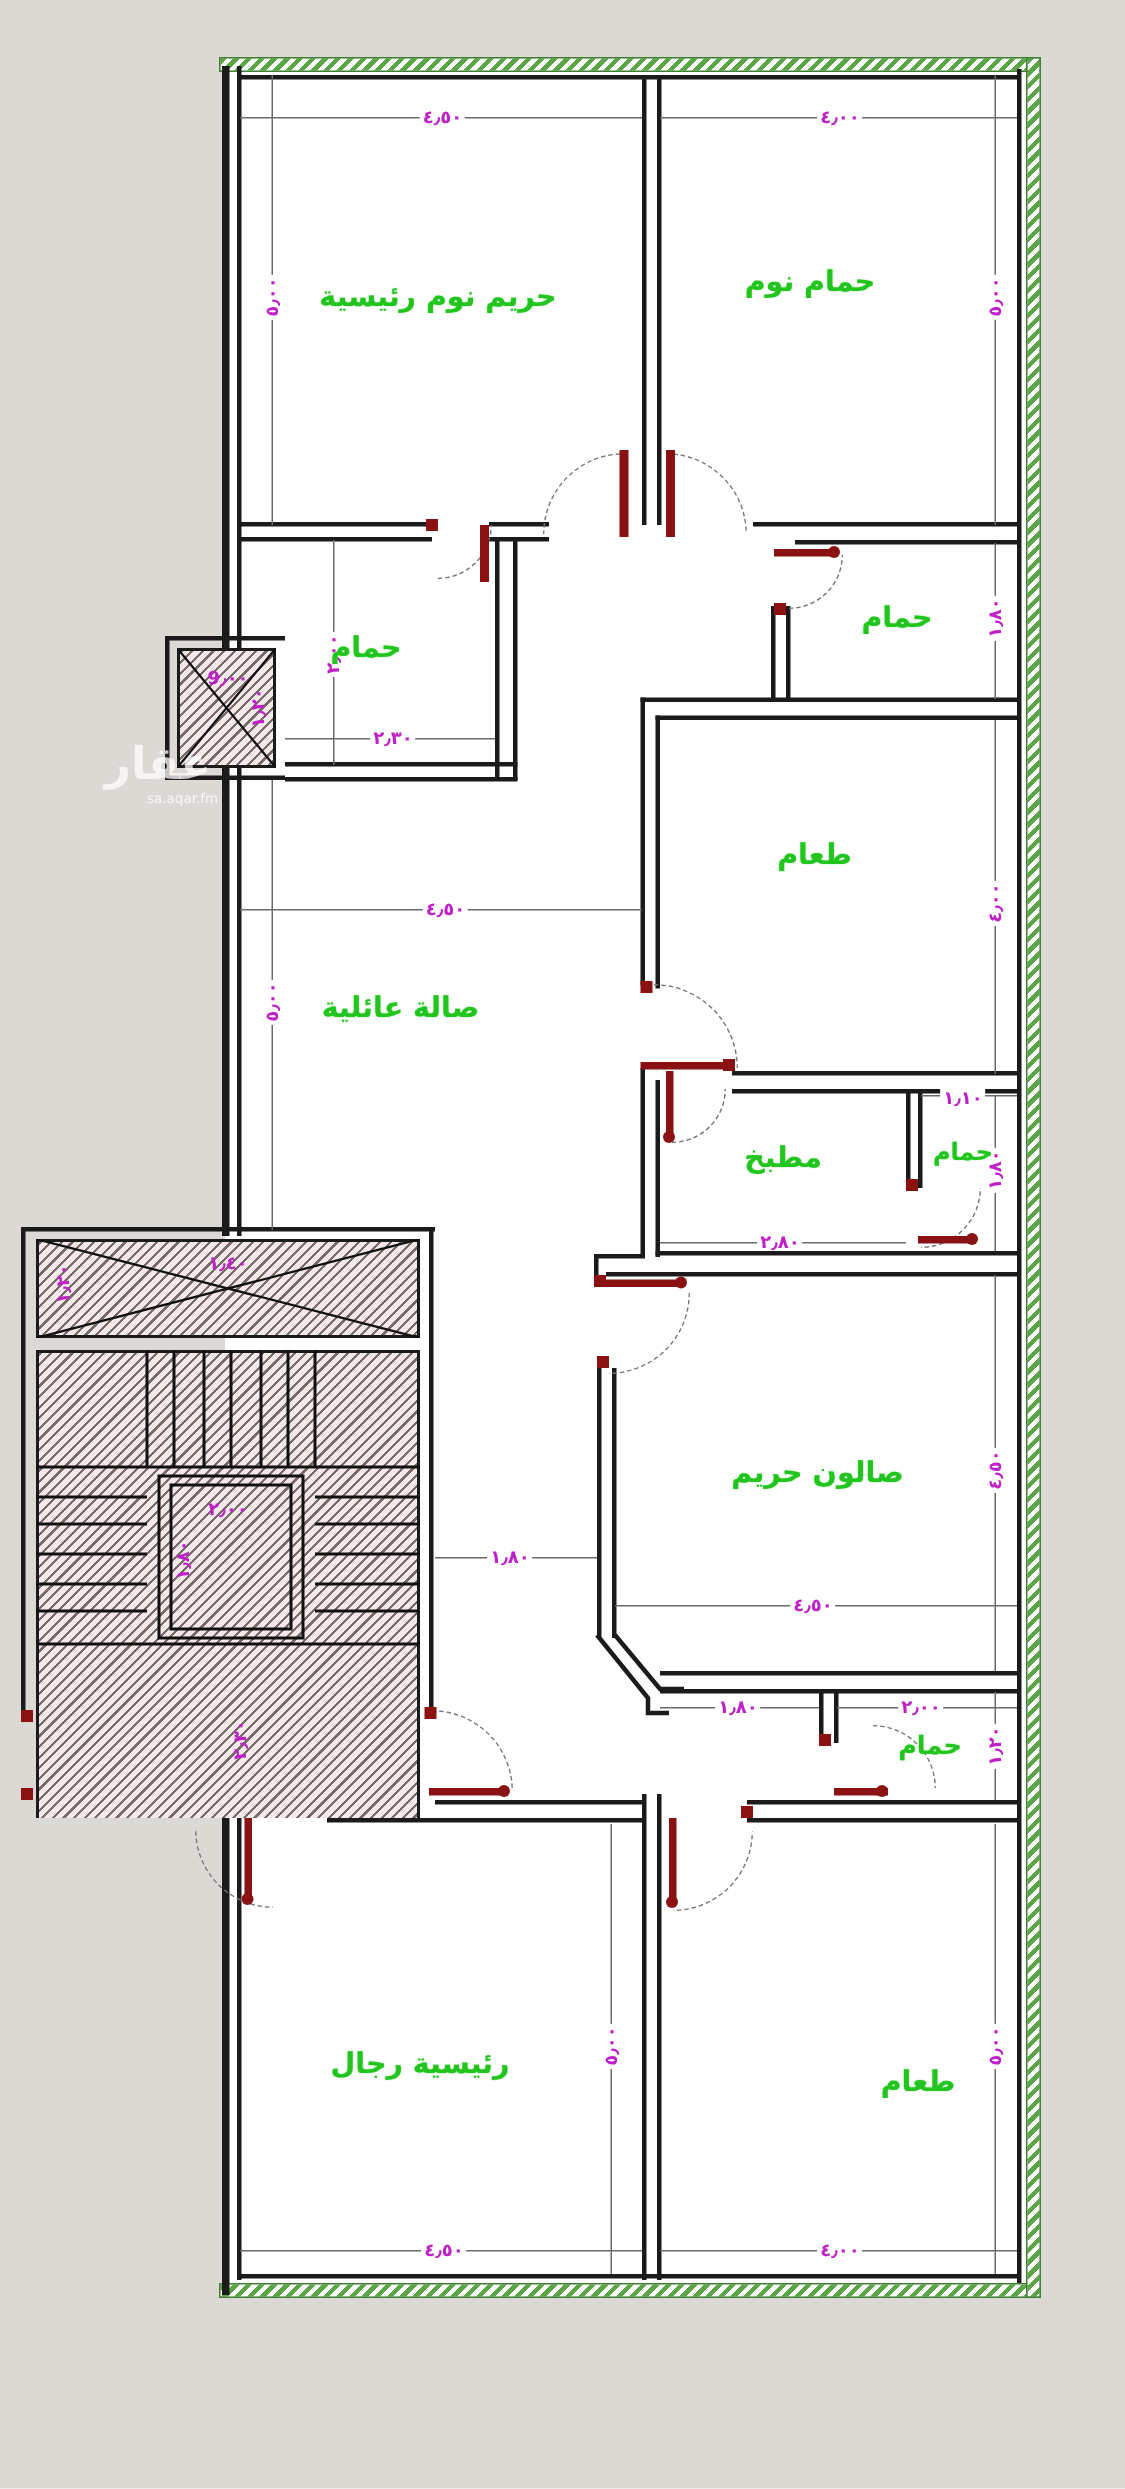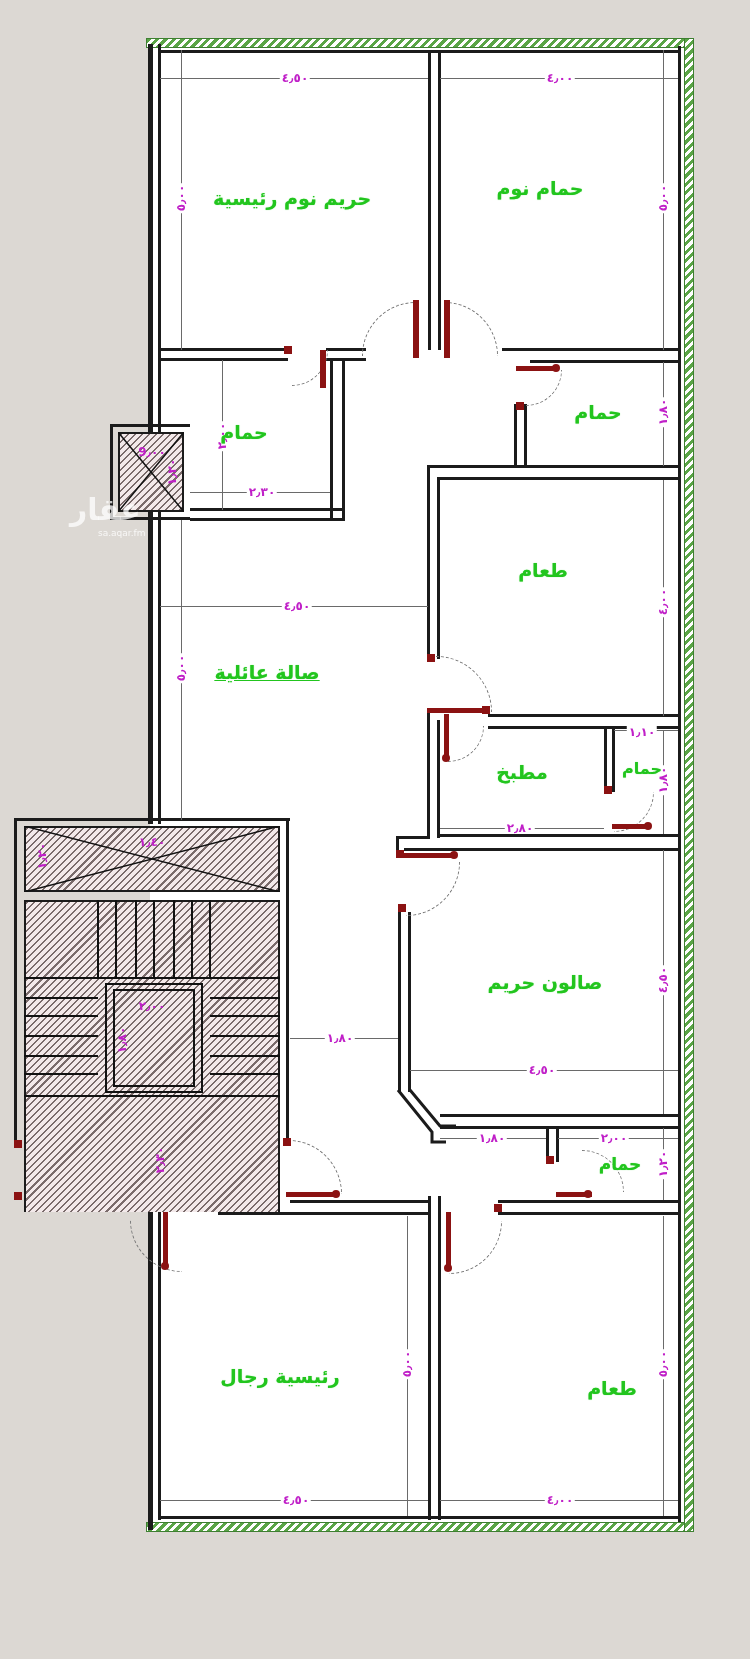--- a/index.html
+++ b/index.html
@@ -248,21 +248,21 @@
   <span class="dim v" style="left:407px;top:1364px;">٥٫٠٠</span>
   <span class="dim v" style="left:663px;top:1364px;">٥٫٠٠</span>
   <span class="dim" style="left:296px;top:1500px;">٤٫٥٠</span>
   <span class="dim" style="left:560px;top:1500px;">٤٫٠٠</span>
 
   <span class="room-label" style="left:292px;top:198px;">حريم نوم رئيسية</span>
   <span class="room-label" style="left:540px;top:188px;">حمام نوم</span>
   <span class="room-label" style="left:244px;top:432px;">حمام</span>
   <span class="room-label" style="left:598px;top:412px;">حمام</span>
   <span class="room-label" style="left:543px;top:570px;">طعام</span>
-  <span class="room-label" style="left:267px;top:672px;text-decoration:underline;">صالة عائلية</span>
+  <span class="room-label" style="left:267px;top:672px;">صالة عائلية</span>
   <span class="room-label" style="left:522px;top:772px;">مطبخ</span>
   <span class="room-label" style="left:642px;top:768px;font-size:16px;">حمام</span>
   <span class="room-label" style="left:545px;top:982px;">صالون حريم</span>
   <span class="room-label" style="left:620px;top:1164px;font-size:17px;">حمام</span>
   <span class="room-label" style="left:280px;top:1376px;">رئيسية رجال</span>
   <span class="room-label" style="left:612px;top:1388px;">طعام</span>
 
   <span class="watermark" style="left:70px;top:492px;">عقار</span>
   <span class="watermark-sub" style="left:98px;top:528px;">sa.aqar.fm</span>
 </div>

